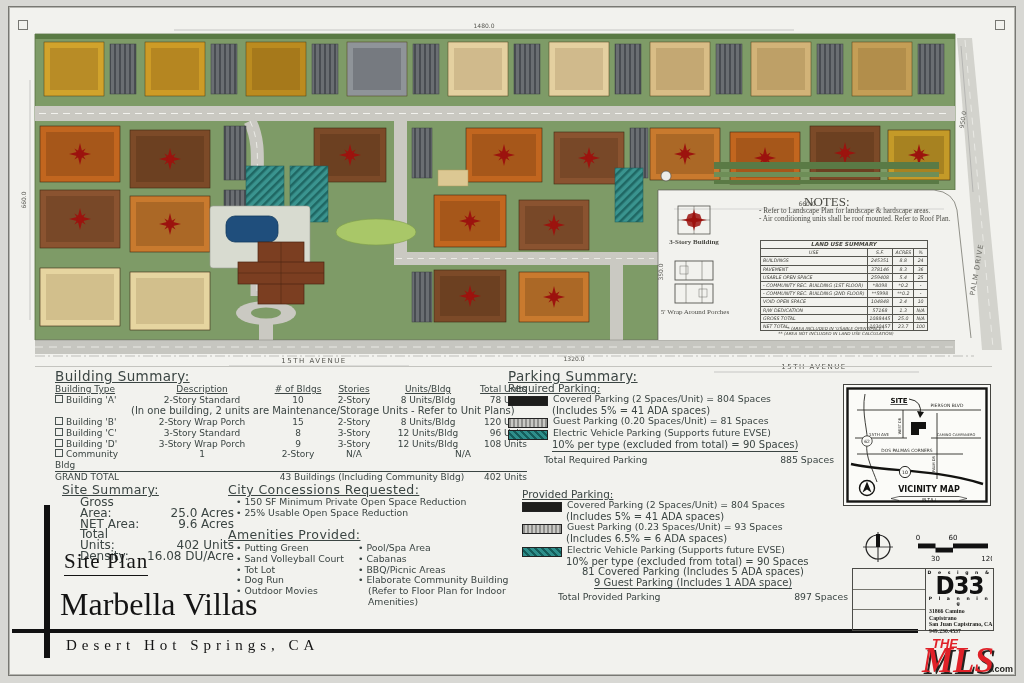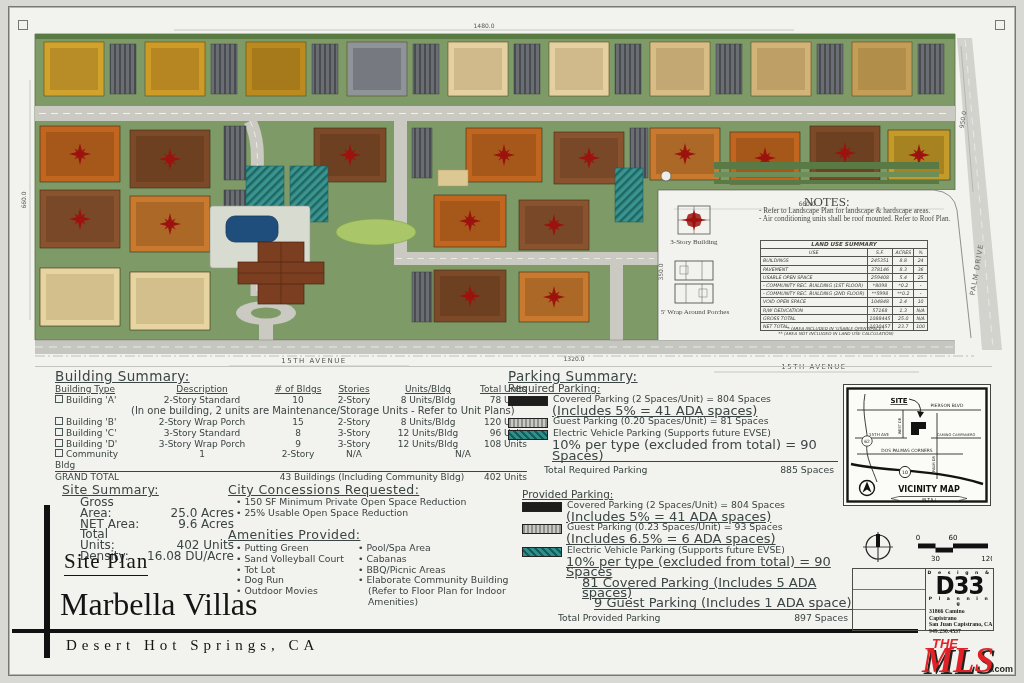--- a/index.html
+++ b/index.html
@@ -16,21 +16,21 @@
   .ctr{text-align:center;}
   .rt{text-align:right;}
   .sq{display:inline-block;width:6px;height:6px;border:1px solid #4a5452;margin-right:3px;vertical-align:baseline;}
   .note-row{grid-column:2/7;font-size:10px;}
   .gt{border-top:1px solid #3b4543;}
   .pk-item{display:flex;align-items:flex-start;font-size:9.3px;line-height:10.4px;}
   .sw{flex:0 0 38px;height:8px;margin:2px 5px 0 0;border:1px solid #222;}
   .sw-covered{background:#1d1d1b;}
   .sw-guest{background:repeating-linear-gradient(90deg,#8f8f8c 0 2px,#c9c9c5 2px 4px);}
   .sw-ev{background:repeating-linear-gradient(45deg,#2e8f8b 0 3px,#145c59 3px 5px);}
-  .pk-sub{margin-left:44px;font-size:13px;line-height:10.4px;text-decoration:underline;}
+  .pk-sub{margin-left:44px;font-size:10px;line-height:10.4px;}
   .pk-total{display:flex;font-size:9.3px;margin-left:36px;width:290px;padding-top:2px;}
   .pk-total .v{margin-left:auto;}
   .rule-under{border-bottom:1px solid #3b4543;display:inline-block;}
   ul.bul{margin:0;padding:0;list-style:none;}
   ul.bul li{font-size:9.3px;line-height:10.8px;padding-left:10px;text-indent:-10px;}
   ul.bul li:before{content:"• ";}
   .lu-table{border-collapse:collapse;font-style:italic;font-family:"DejaVu Sans",sans-serif;color:#45453f;}
   .lu-table td,.lu-table th{border:0.5px solid #55554f;padding:0 2px;font-size:4.7px;line-height:7.2px;font-weight:normal;white-space:nowrap;}
   .lu-table .ttl{font-size:5.6px;text-align:center;font-weight:bold;}
   .lu-table .num{text-align:center;}
@@ -241,21 +241,21 @@
 
   <svg class="abs" style="left:676px;top:204px;" width="36" height="32" viewBox="0 0 36 32">
     <rect x="2" y="2" width="32" height="28" fill="none" stroke="#55554f" stroke-width="0.8"></rect>
     <line x1="2" y1="16" x2="34" y2="16" stroke="#55554f" stroke-width="0.5"></line>
     <line x1="18" y1="2" x2="18" y2="30" stroke="#55554f" stroke-width="0.5"></line>
     <g fill="#9c130e">
         <path d="M18,5 L20,14 L31,16 L20,18 L18,27 L16,18 L5,16 L16,14 Z"></path>
         <path d="M18,8.5 L24,10.5 L26,16 L24,21.5 L18,23.5 L12,21.5 L10,16 L12,10.5 Z" opacity="0.85"></path>
       </g>
   </svg>
-  <div class="abs legend-label" style="left:654px;top:238px;width:80px;">3-Story Building</div>
+  <div class="abs legend-label" style="left:654px;top:238px;width:80px;font-weight:bold;">3-Story Building</div>
   <svg class="abs" style="left:672px;top:258px;" width="44" height="48" viewBox="0 0 44 48">
     <rect x="3" y="3" width="38" height="19" fill="none" stroke="#55554f" stroke-width="0.9"></rect>
     <rect x="3" y="26" width="38" height="19" fill="none" stroke="#55554f" stroke-width="0.9"></rect>
     <line x1="14" y1="3" x2="14" y2="22" stroke="#55554f" stroke-width="0.5"></line>
     <line x1="30" y1="3" x2="30" y2="22" stroke="#55554f" stroke-width="0.5"></line>
     <line x1="14" y1="26" x2="14" y2="45" stroke="#55554f" stroke-width="0.5"></line>
     <line x1="30" y1="26" x2="30" y2="45" stroke="#55554f" stroke-width="0.5"></line>
     <rect x="8" y="8" width="8" height="8" fill="none" stroke="#55554f" stroke-width="0.4"></rect>
     <rect x="27" y="31" width="8" height="8" fill="none" stroke="#55554f" stroke-width="0.4"></rect>
   </svg>

